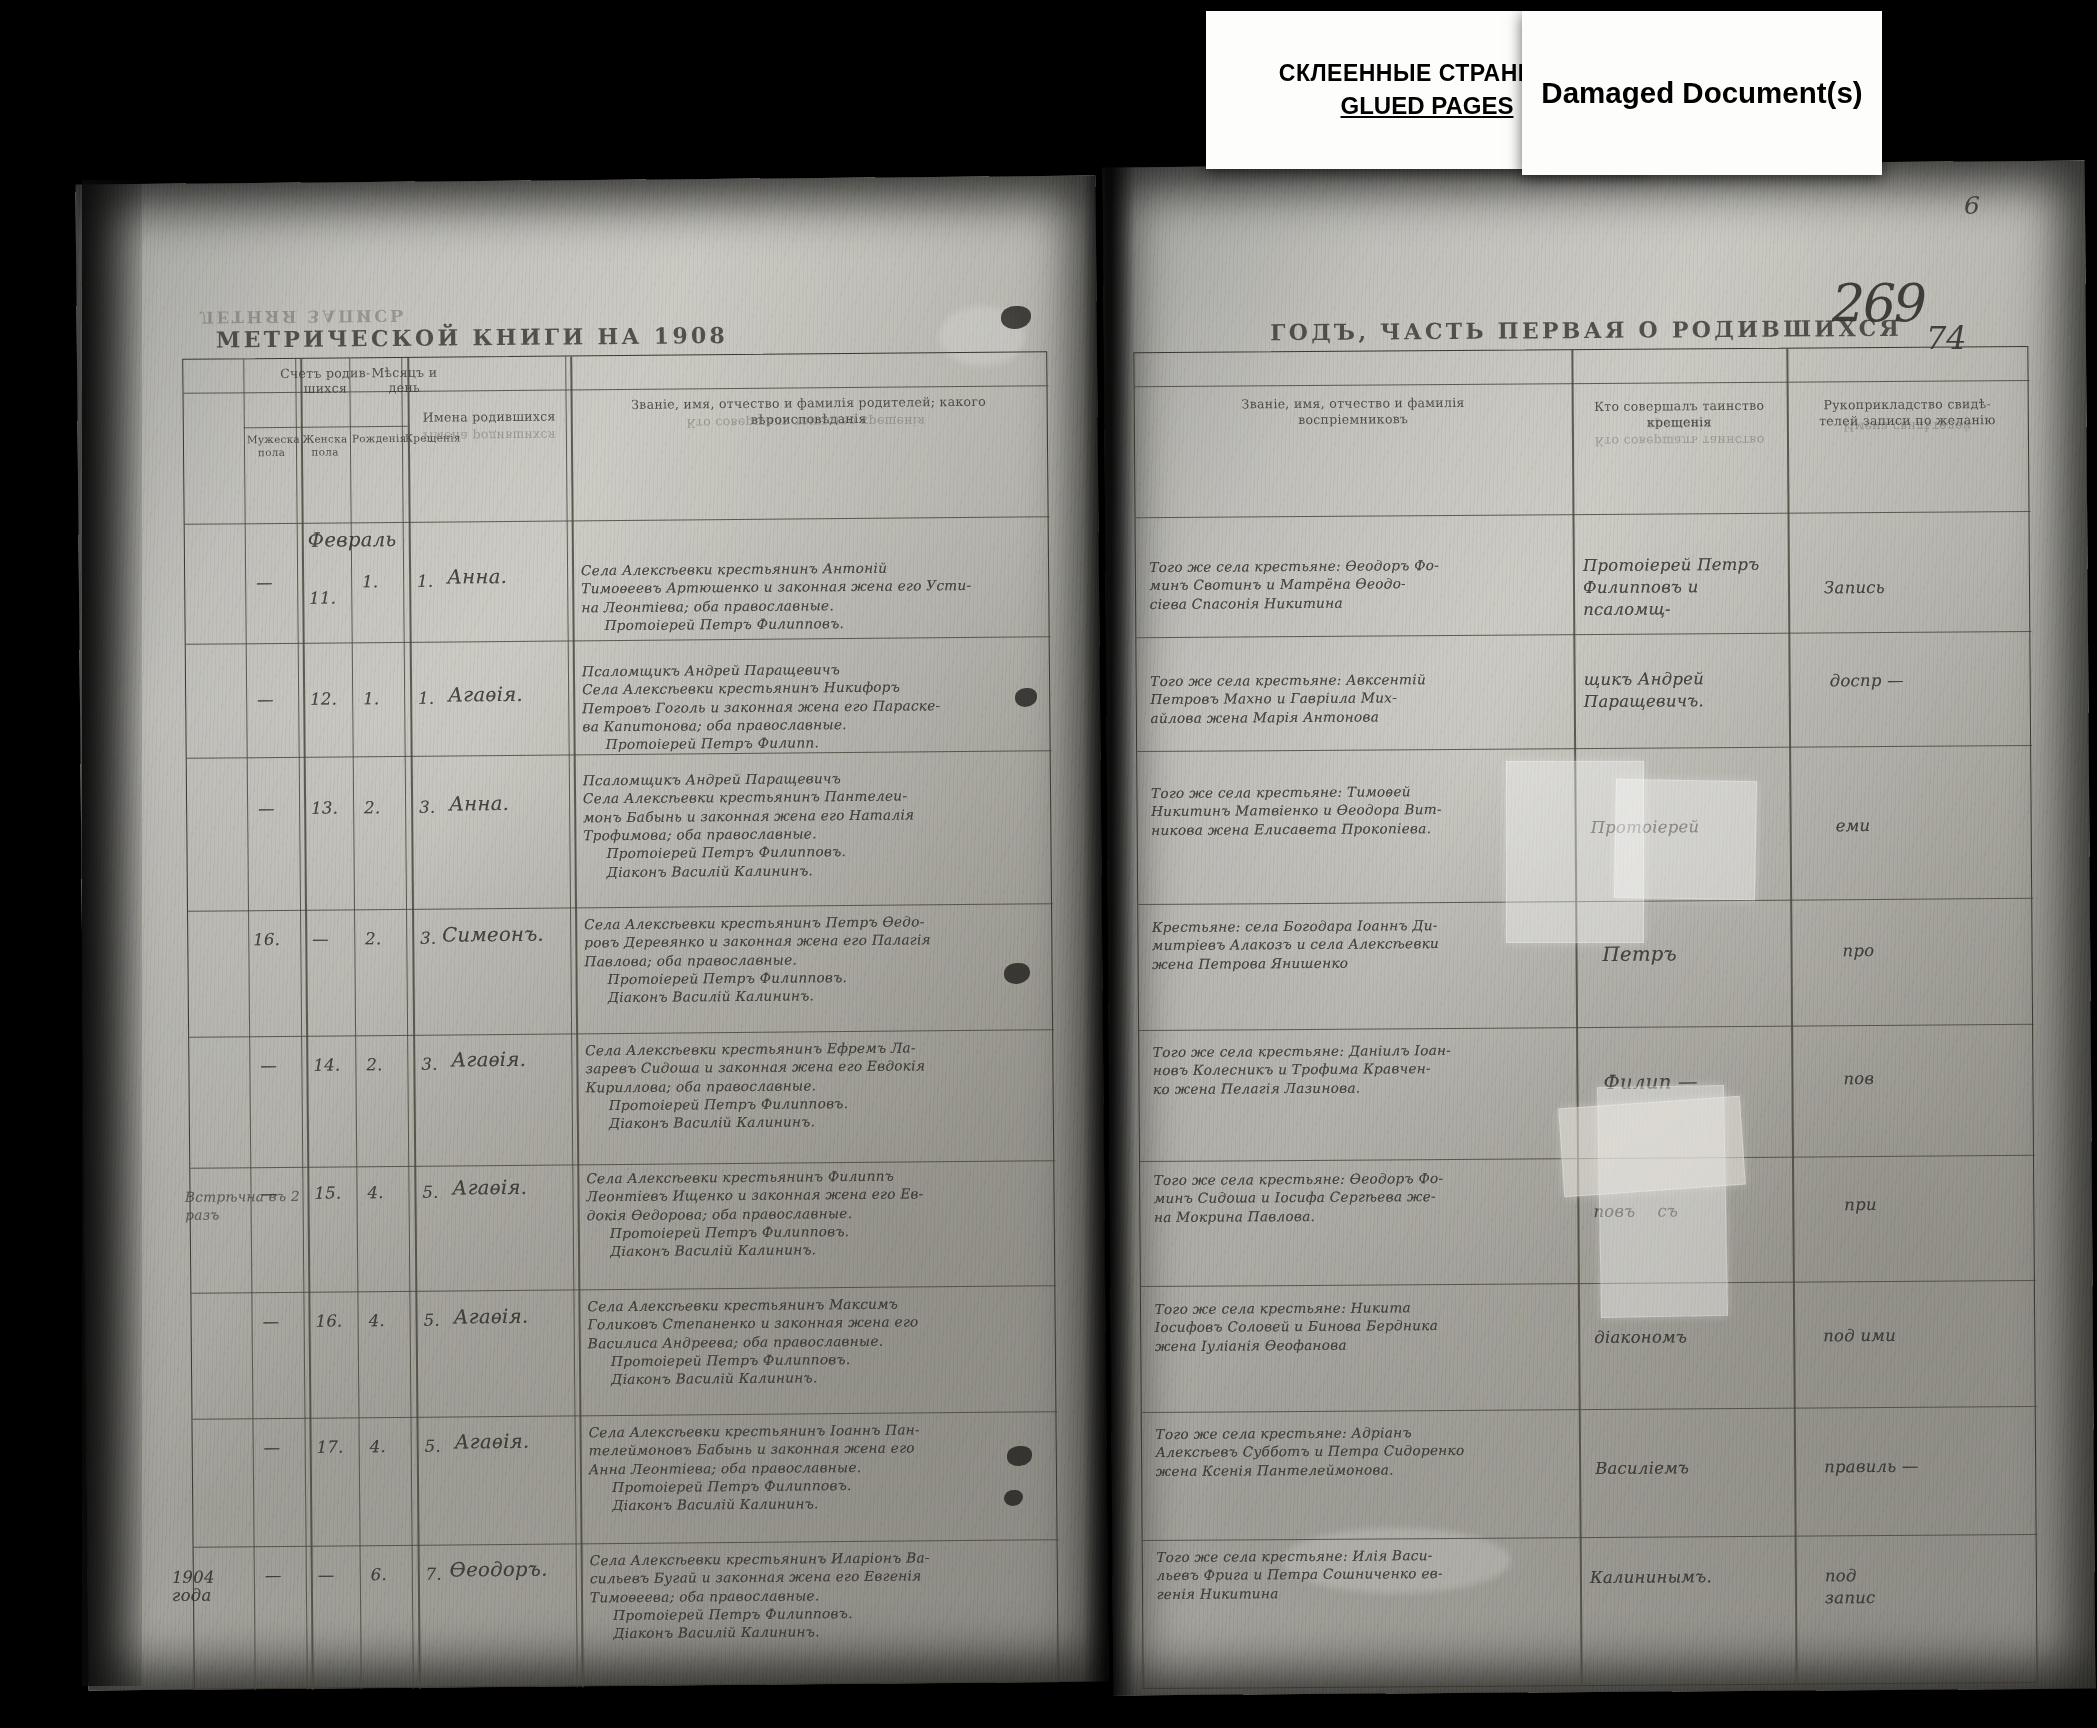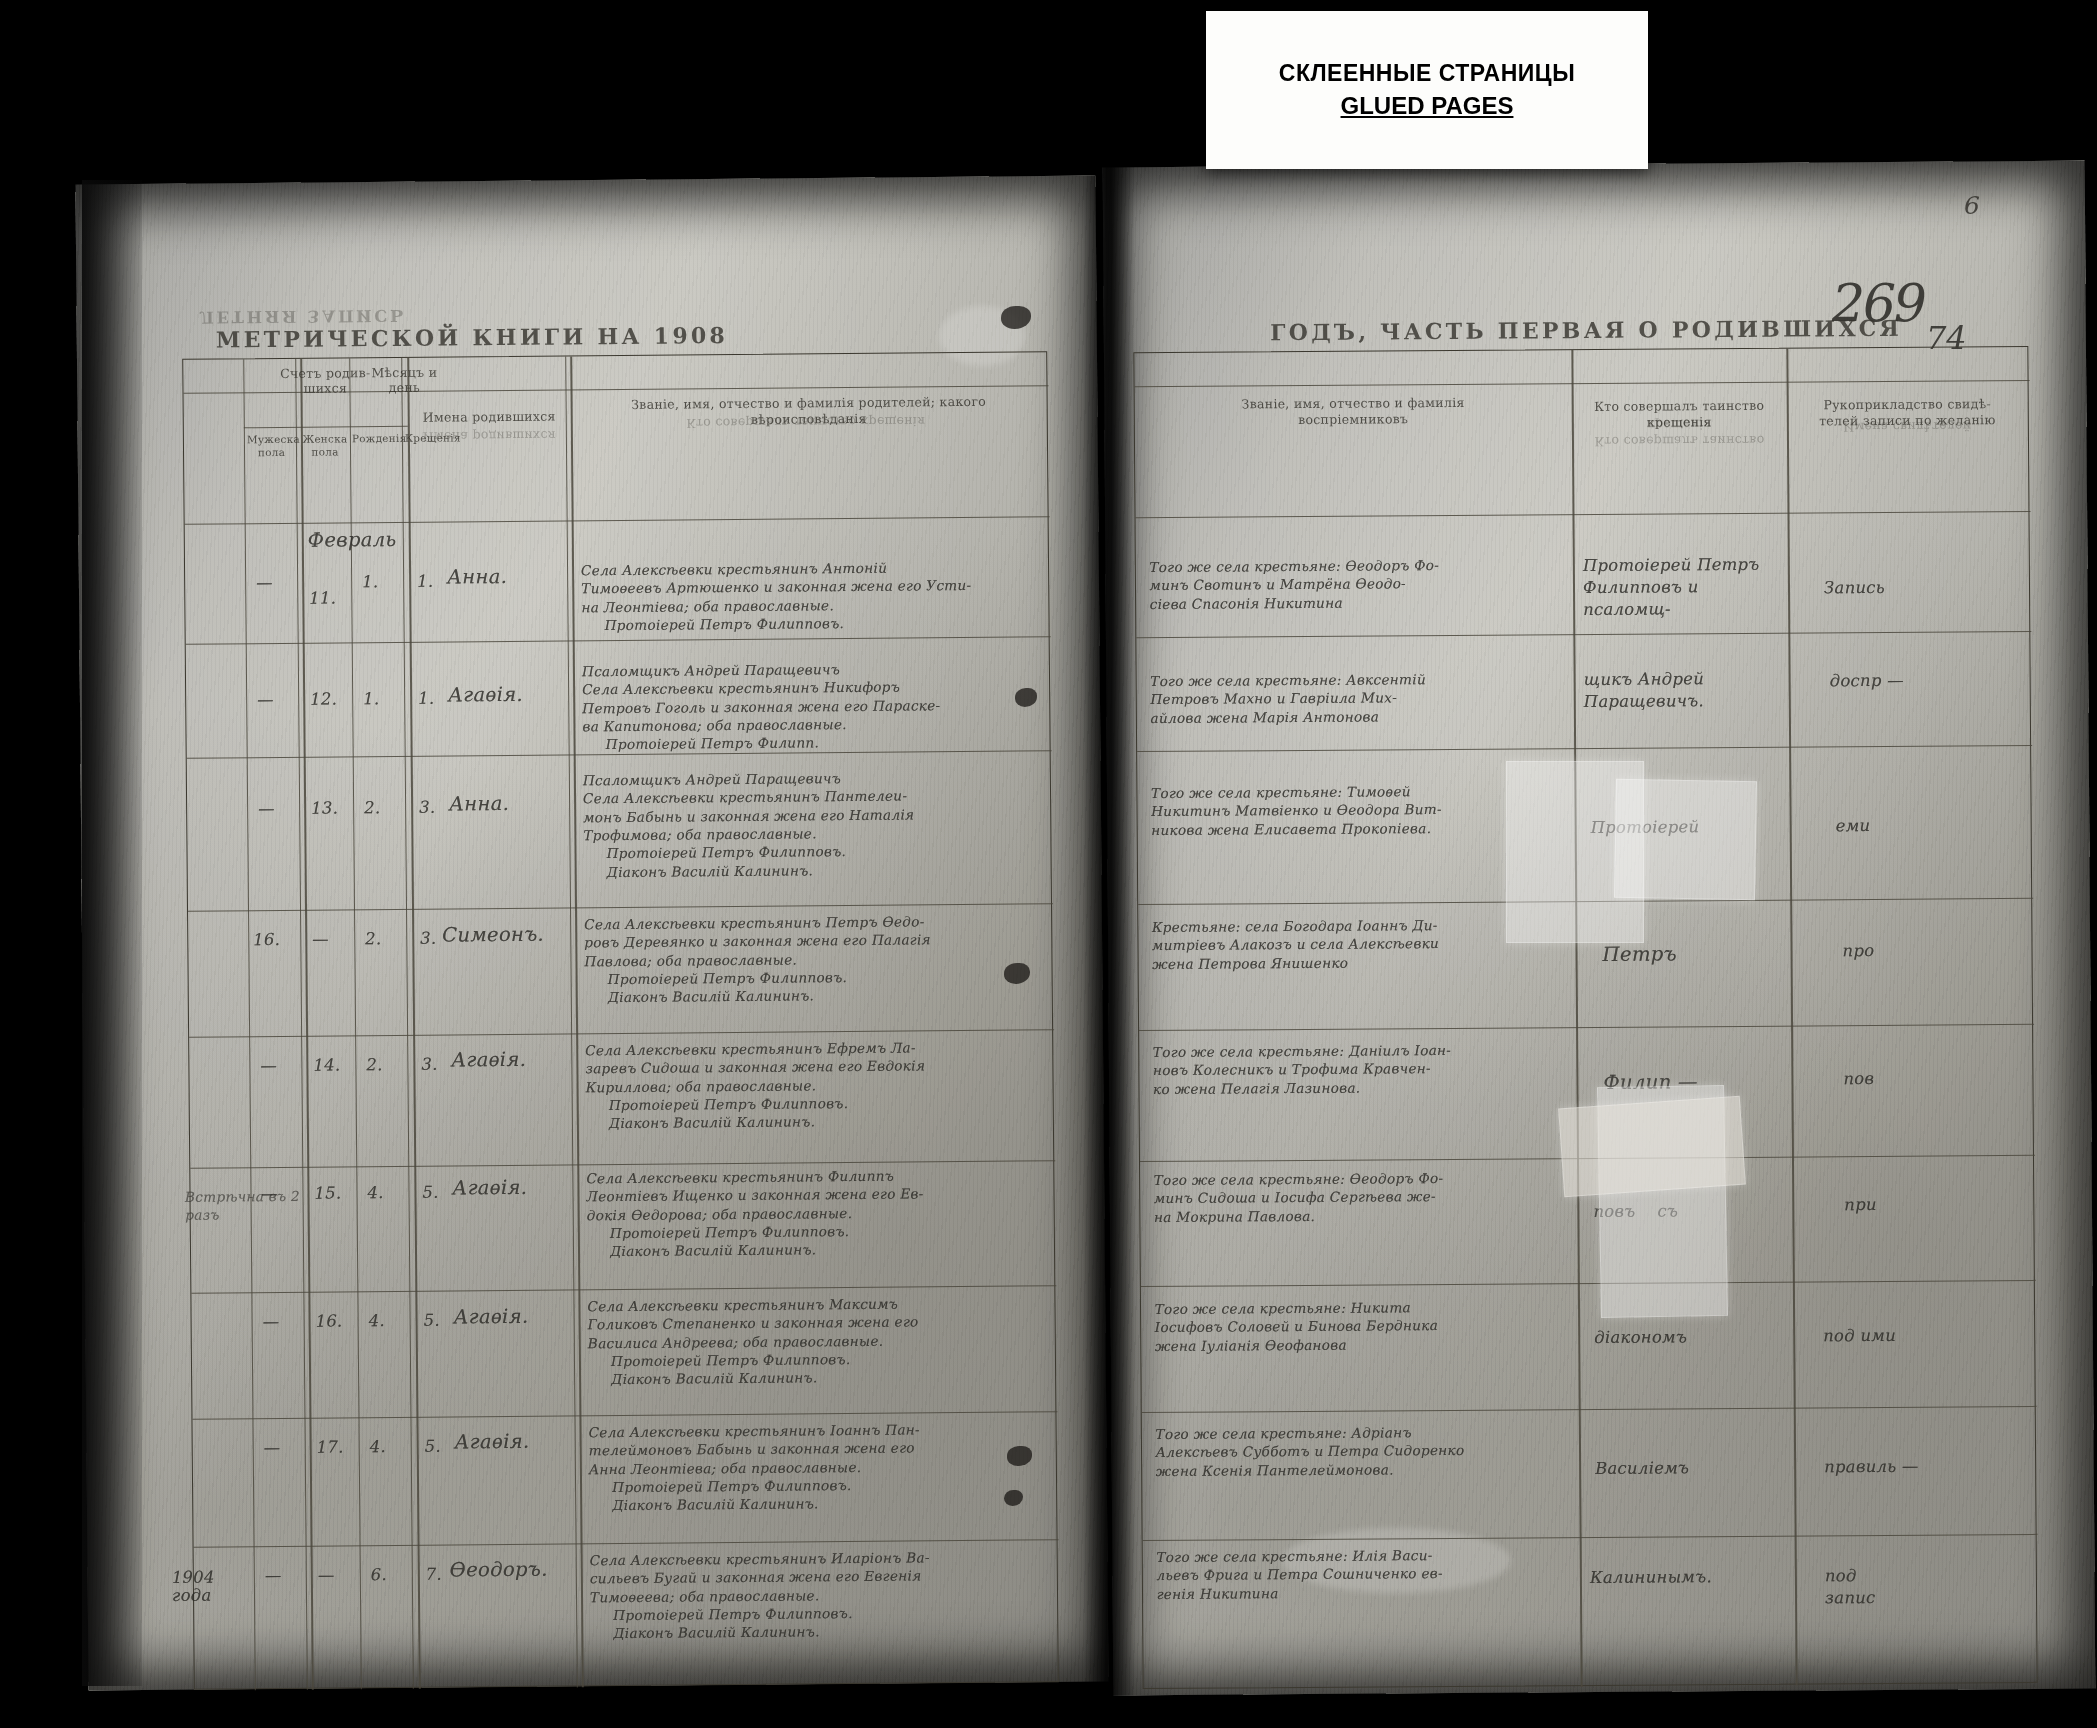--- a/index.html
+++ b/index.html
@@ -493,15 +493,18 @@
   <div class="tape" id="tape2"></div>
   <div class="tape" id="tape3"></div>
   <div class="tape" id="tape4"></div>
 
 
   <div class="label-card" id="label-glued">
     <div class="l1">СКЛЕЕННЫЕ СТРАНИЦЫ</div>
     <div class="l2">GLUED PAGES</div>
   </div>
 
+  <div class="label-card" id="label-damaged">
+    <div class="l1">Damaged Document(s)</div>
+  </div>
 
 </div>
 
 
 </body></html>

